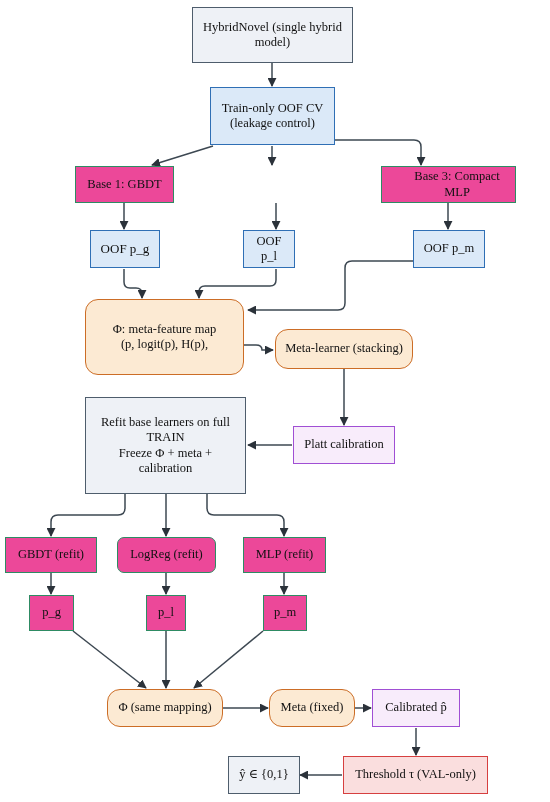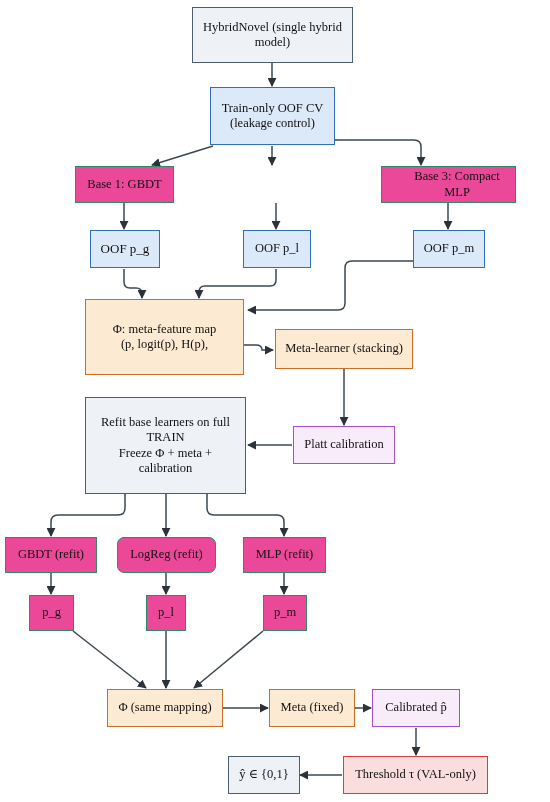--- a/index.html
+++ b/index.html
@@ -8,21 +8,21 @@
   #edges{position:absolute;left:0;top:0;width:550px;height:802px;}
   .node{position:absolute;box-sizing:border-box;display:flex;align-items:center;
         justify-content:center;text-align:center;border-width:1.4px;border-style:solid;
         color:#111111;line-height:1.22;padding:2px 4px;}
   .node .lines{display:block;width:100%;}
   .ln{display:block;}
   
   .gray  {background:#eef1f6;border-color:#4e5d6c;}
   .blue  {background:#dbe9f8;border-color:#2f6fb5;}
   .green {background:#ec4899;border-color:#2e8b63;}
-  .orange{background:#fcead3;border-color:#cc6d26;}
+  .orange{background:#fcead3;border-color:#cc6d26;border-radius:13px;}
   .purple{background:#f8ecfb;border-color:#a04fd4;}
   .red   {background:#fadede;border-color:#d63f3f;}
 </style>
 </head>
 <body>
 
 <div id="stage">
 
   <svg id="edges" viewBox="0 0 550 802" xmlns="http://www.w3.org/2000/svg">
     <defs>
@@ -103,21 +103,21 @@
       <span class="ln">Base 3: Compact MLP</span>
     </span>
   </div>
 
   <div class="node blue" style="left:90px;top:230px;width:70px;height:38px;font-size:13px;">
     <span class="lines">
       <span class="ln">OOF p_g</span>
     </span>
   </div>
 
-  <div class="node blue" style="left:243px;top:230px;width:68px;height:38px;font-size:12.5px;">
+  <div class="node blue" style="left:243px;top:230px;width:52px;height:38px;font-size:12.5px;">
     <span class="lines">
       <span class="ln">OOF p_l</span>
     </span>
   </div>
 
   <div class="node blue" style="left:413px;top:230px;width:72px;height:38px;font-size:12.5px;">
     <span class="lines">
       <span class="ln">OOF p_m</span>
     </span>
   </div>

